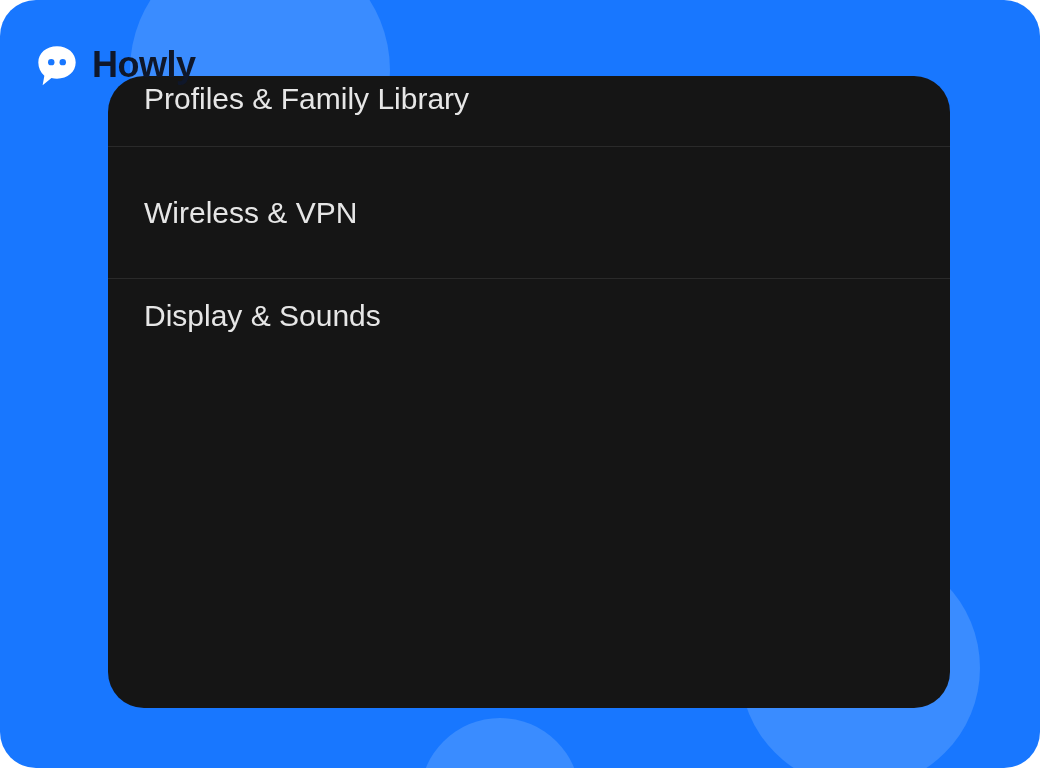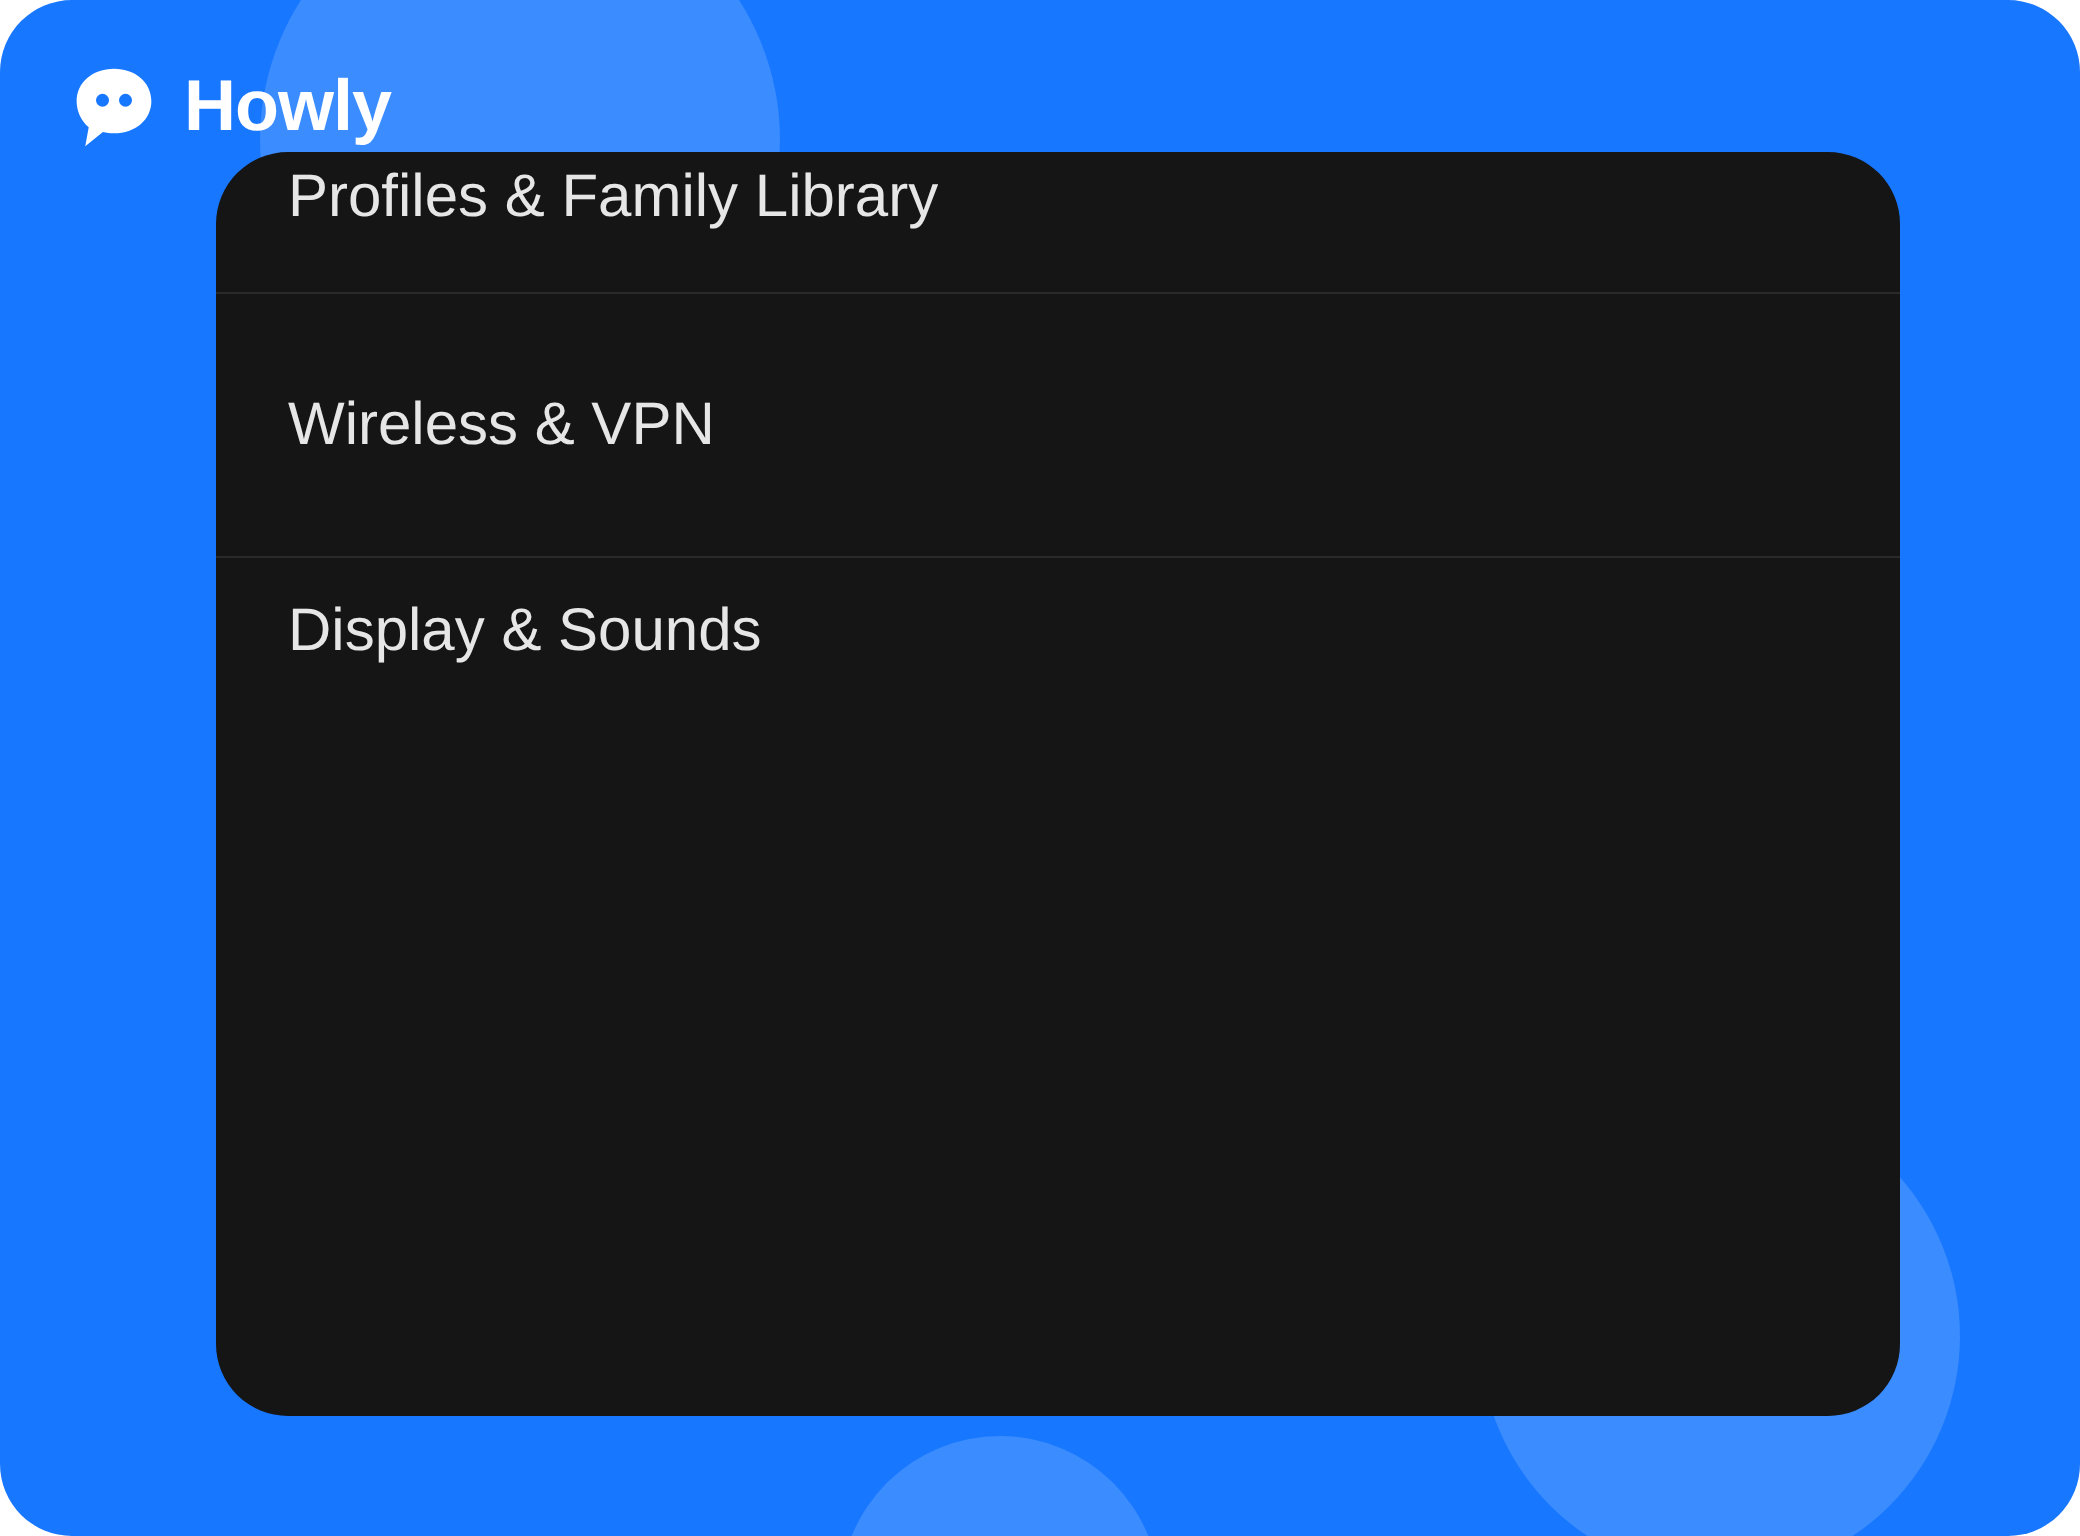--- a/index.html
+++ b/index.html
@@ -36,26 +36,26 @@
       border-radius: 50%;
       z-index: 0;
     }
     .blob.b1 { width: 260px; height: 260px; top: -60px; left: 130px; }
     .blob.b2 { width: 240px; height: 240px; bottom: -20px; right: 60px; }
     .blob.b3 { width: 160px; height: 160px; bottom: -110px; left: 420px; }
 
     
     .brand {
       position: absolute;
-      top: 30px;
+      top: 42px;
       left: 34px;
       display: flex;
       align-items: center;
       gap: 12px;
-      color: #ffffff;
+      color: #0f172a;
       z-index: 5;
     }
     .brand-icon {
       width: 46px;
       height: 46px;
       display: block;
     }
     .brand-text {
       font-size: 36px;
       font-weight: 600;

